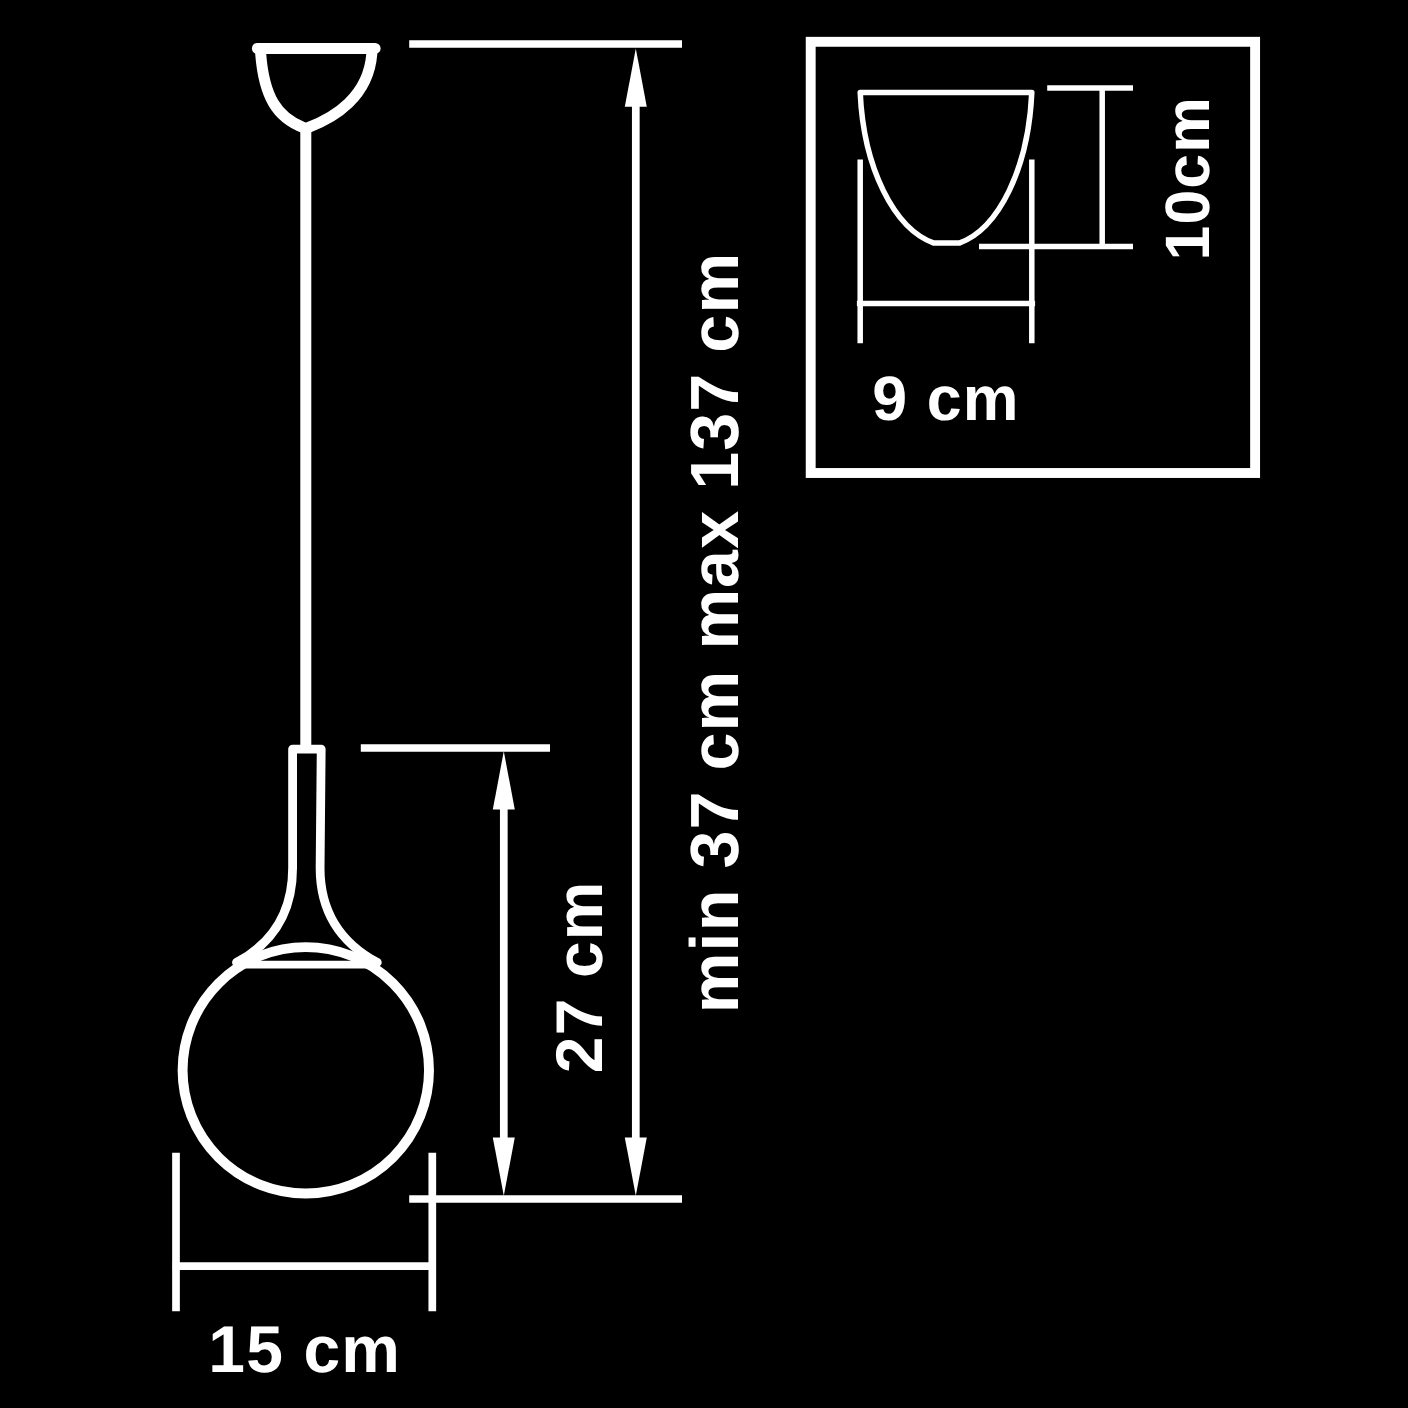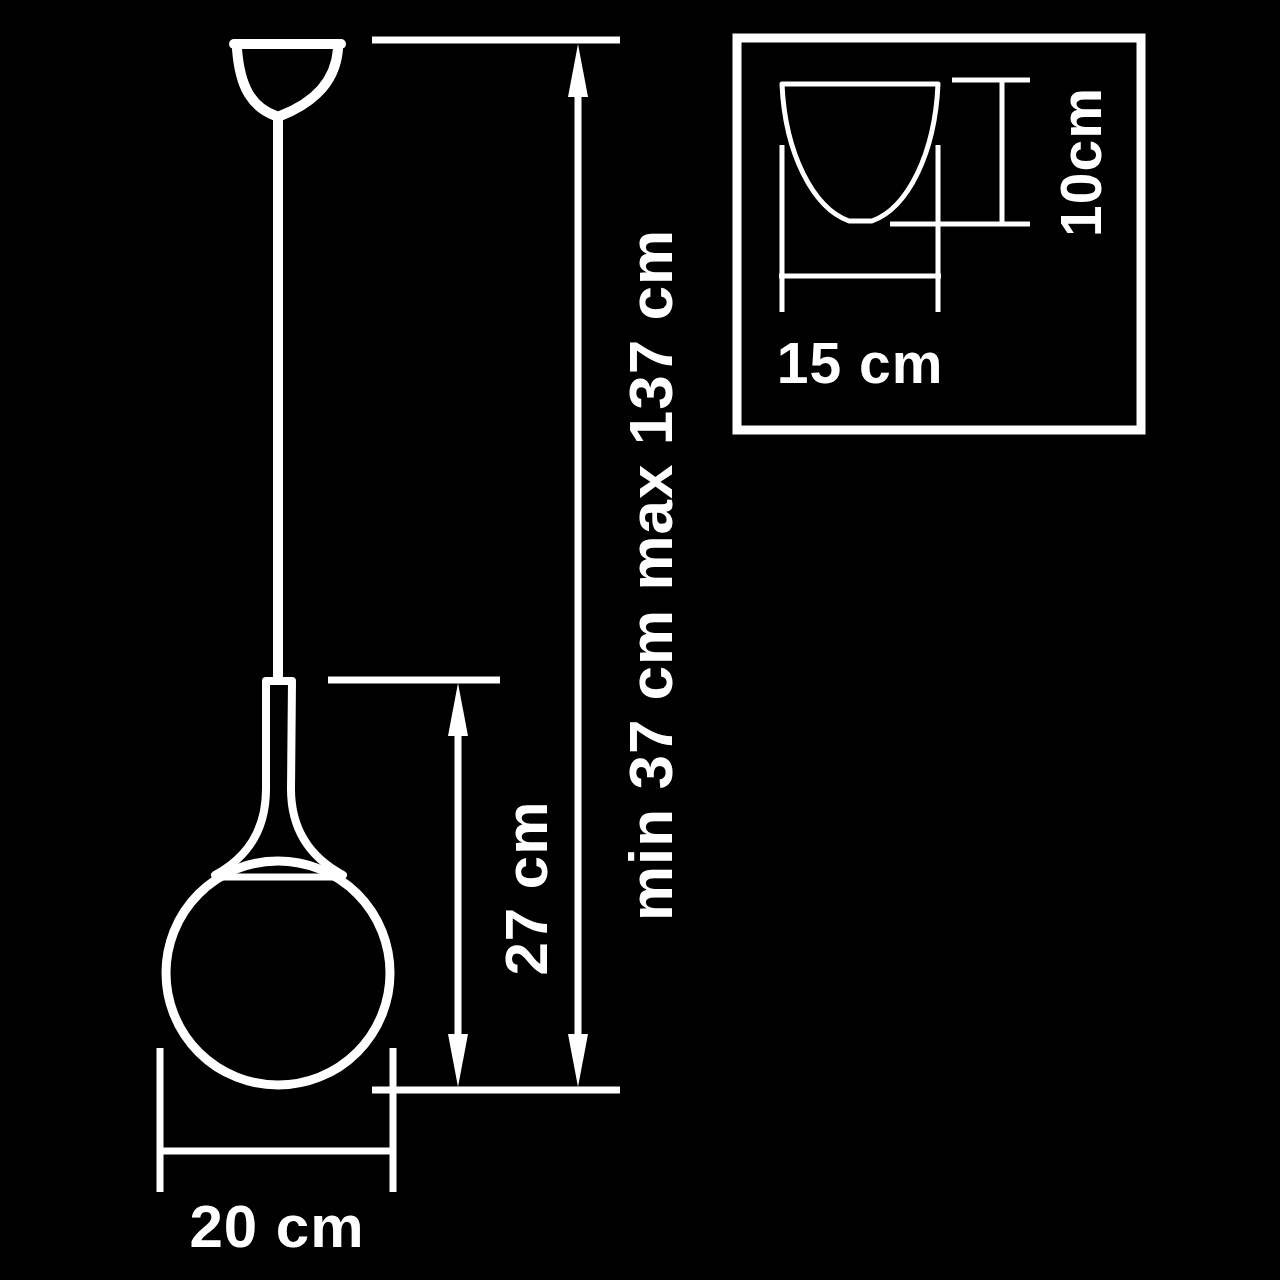--- a/index.html
+++ b/index.html
@@ -95,19 +95,19 @@
         <line x1="890" y1="224" x2="1030" y2="224"></line>
         <line x1="1002" y1="80" x2="1002" y2="224"></line>
       </g>
     </g>
   </svg>
 
   <div class="dim-label rot fs-overall" style="left:651px; top:575px;">min 37 cm max 137 cm</div>
 
   <div class="dim-label rot fs-body" style="left:527px; top:888px;">27 cm</div>
 
-  <div class="dim-label fs-dia" style="left:277px; top:1227px;">20 cm</div>
+  <div class="dim-label fs-dia" style="left:277px; top:1227px;">15 cm</div>
 
-  <div class="dim-label fs-inset" style="left:860px; top:363px;">15 cm</div>
+  <div class="dim-label fs-inset" style="left:860px; top:363px;">9 cm</div>
 
   <div class="dim-label rot fs-inset" style="left:1081px; top:162px;">10cm</div>
 
 </div>
 
 </body></html>

